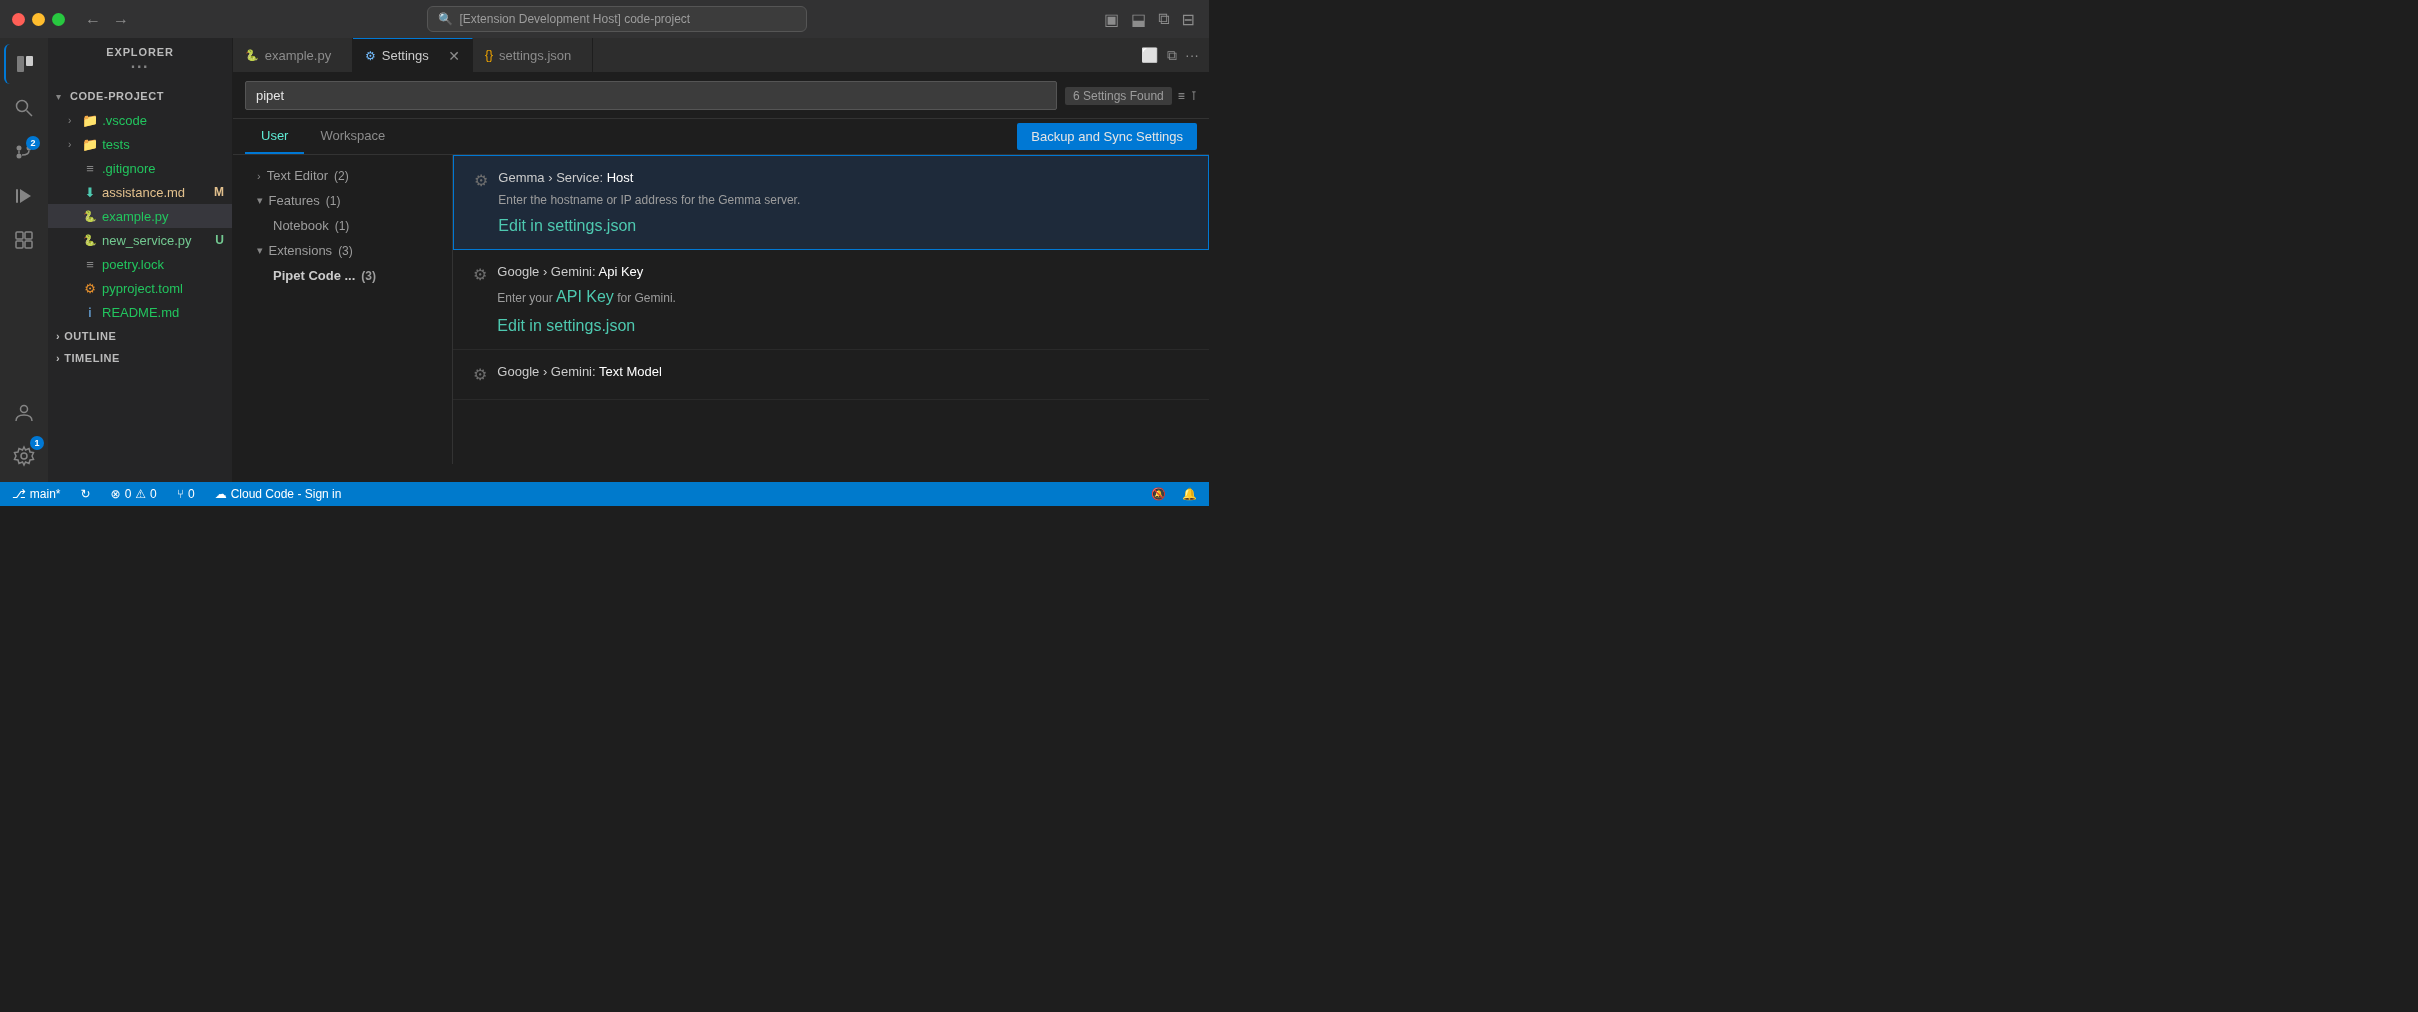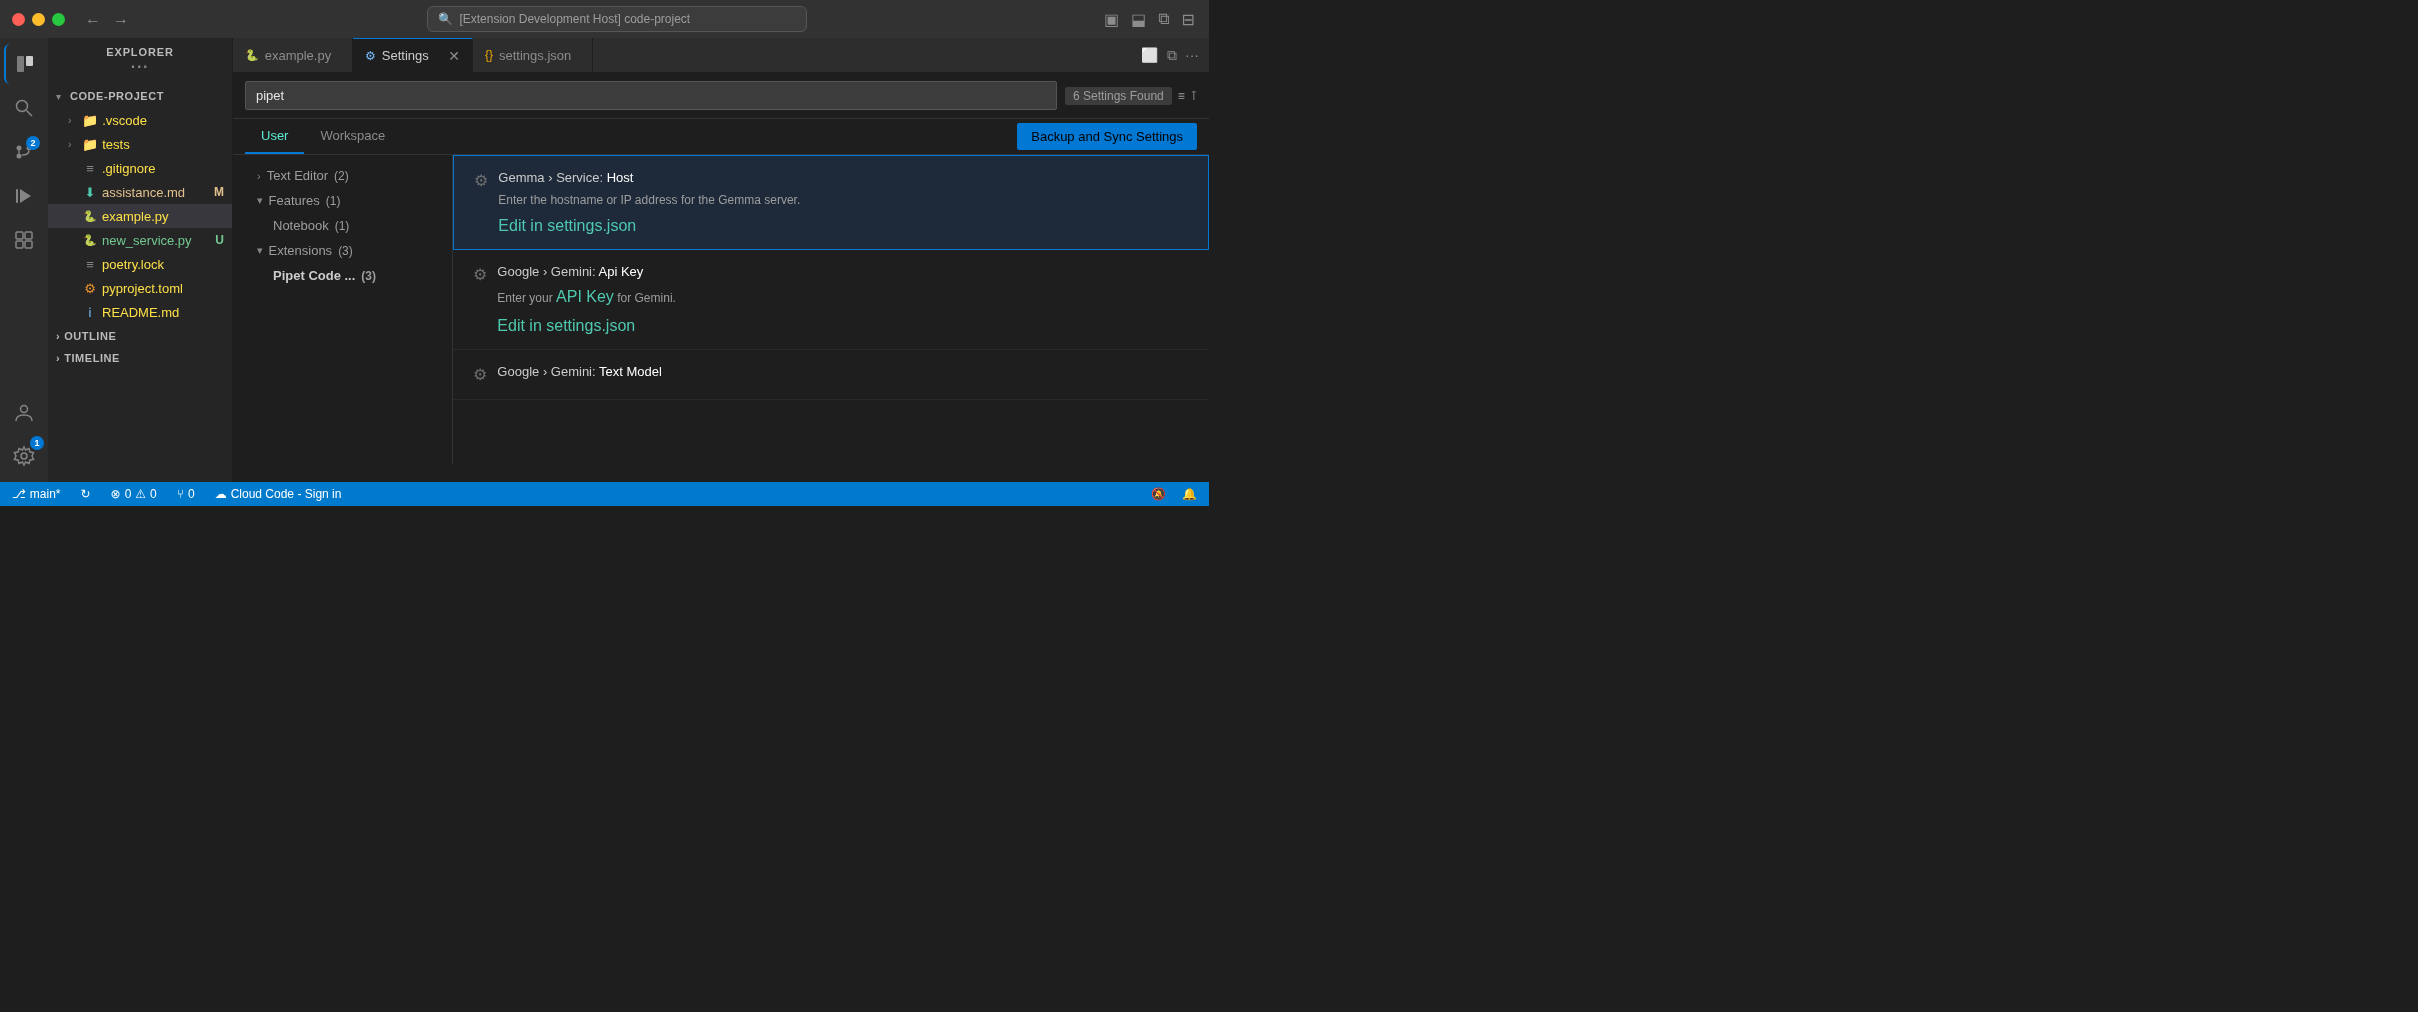--- a/index.html
+++ b/index.html
@@ -205,21 +205,21 @@
       font-weight: bold;
     }
     .badge-untracked {
       margin-left: auto;
       color: #73c991;
       font-size: 12px;
       font-weight: bold;
     }
     .file-name.modified { color: #e2c08d; }
     .file-name.untracked { color: #73c991; }
-    .file-name { color: #fde047; }
+    .file-name { color: #22c55e; }
     .section-header {
       display: flex;
       align-items: center;
       padding: 6px 12px 4px 8px;
       cursor: pointer;
       font-size: 11px;
       font-weight: 700;
       color: #bbb;
       letter-spacing: 0.05em;
       text-transform: uppercase;
@@ -342,21 +342,21 @@
       align-items: center;
     }
     .settings-tab.active {
       color: #5eead4;
       border-bottom: 2px solid #0078d4;
       text-align: right;
     }
     .backup-sync-btn {
       margin-left: auto;
       background: #0078d4;
-      color: #000000;
+      color: #e5e5e5;
       border: none;
       padding: 6px 14px;
       border-radius: 2px;
       cursor: pointer;
       font-size: 13px;
       font-weight: 500;
     }
 
     
     .settings-body {

